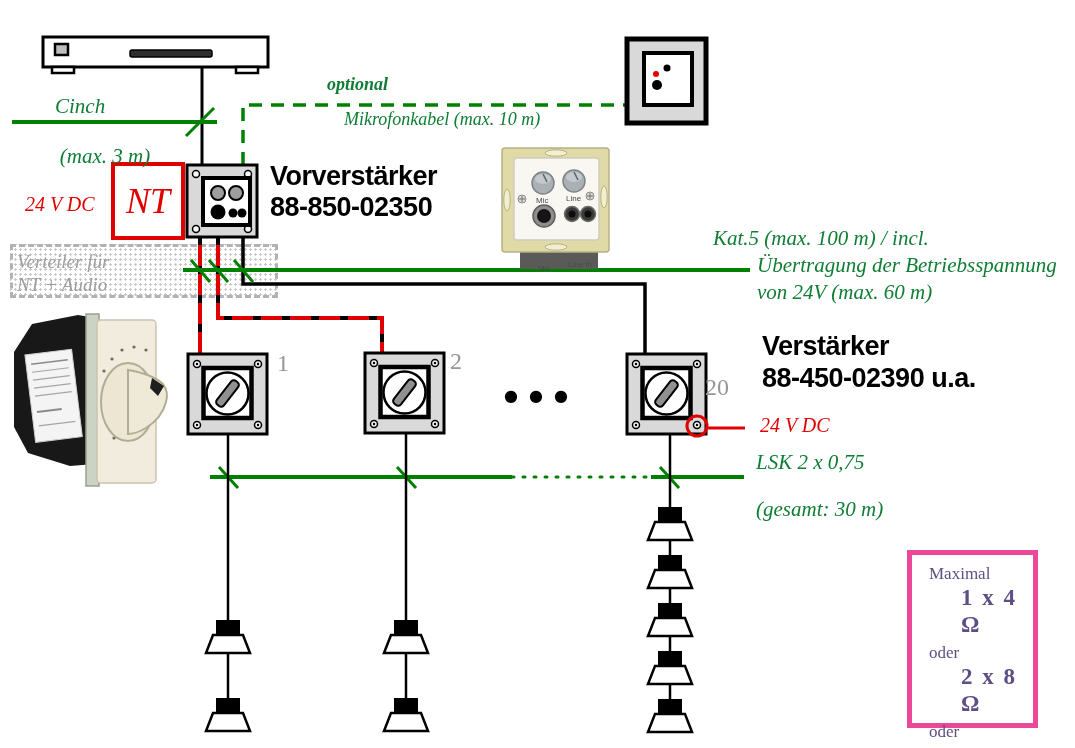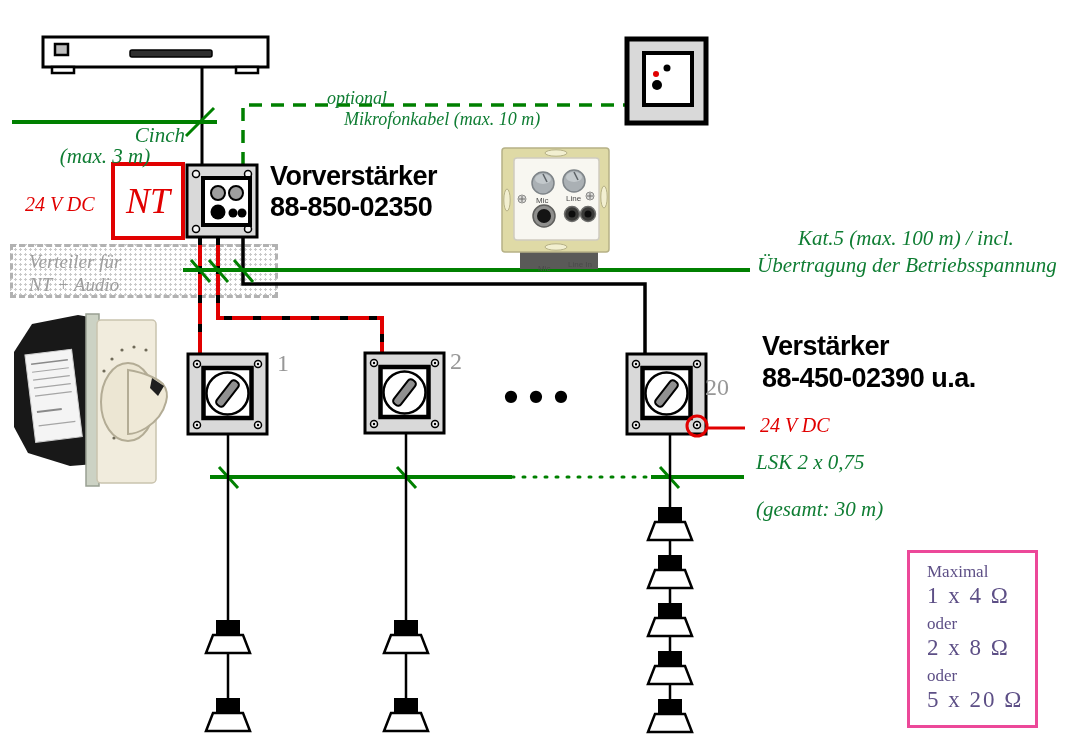--- a/index.html
+++ b/index.html
@@ -21,30 +21,30 @@
   #nt-label { left:113px; top:164px; width:70px; height:74px;
     display:flex; align-items:center; justify-content:center;
     color:#e10000; font-style:italic; font-size:36px; z-index:3; }
 
   #distributor-box {
     position:absolute; left:10px; top:244px; width:268px; height:54px; z-index:1;
     border:3px dashed #b2b2b2; box-sizing:border-box;
     background-image:radial-gradient(circle,#c9c9c9 1px, rgba(0,0,0,0) 1.3px);
     background-size:5px 5px;
     color:#9e9e9e; font-style:italic; font-size:19px; line-height:23px;
-    padding:3px 0 0 16px;
+    padding:3px 0 0 4px;
   }
 
   #impedance-box {
     position:absolute; left:907px; top:550px; width:131px; height:178px; z-index:3;
-    border:3px solid #ec4899; box-sizing:border-box; background:#fff;
+    border:5px solid #ec4899; box-sizing:border-box; background:#fff;
     color:#5d4f86; padding:8px 0 0 17px;
   }
   #impedance-box .t  { font-size:17px; line-height:21px; }
-  #impedance-box .o  { font-size:23px; font-weight:normal; letter-spacing:2px; line-height:27px; margin-bottom:4px; }
+  #impedance-box .o  { font-size:23px; font-weight:bold; letter-spacing:2px; line-height:27px; margin-bottom:4px;margin-left:32px; }
 
   #ellipsis-dots { left:504px; top:386px; font-family:"DejaVu Sans",sans-serif;
     font-size:16px; letter-spacing:11px; color:#000; z-index:3; }
 </style>
 </head>
 <body>
 
 <div id="canvas">
 
   <div id="distributor-box">
@@ -262,34 +262,35 @@
       <path d="M587,196 h6 M590,193 v6" stroke="#6e6e6c" stroke-width="1"></path>
       <circle cx="544" cy="216" r="11" fill="#8f8f8d" stroke="#5f5f5d" stroke-width="1.5"></circle>
       <circle cx="544" cy="216" r="7" fill="#141414"></circle>
       <circle cx="572" cy="214" r="7.5" fill="#3a3a38" stroke="#6f6f6d" stroke-width="1.5"></circle>
       <circle cx="572" cy="214" r="3.5" fill="#0c0c0c"></circle>
       <circle cx="588" cy="214" r="7.5" fill="#3a3a38" stroke="#6f6f6d" stroke-width="1.5"></circle>
       <circle cx="588" cy="214" r="3.5" fill="#0c0c0c"></circle>
     </g>
   </svg>
 
-  <div class="txt green-it" style="left:55px; top:94px; width:130px; text-align:right;margin-top:29px;">Cinch</div>
+  <div class="txt green-it" style="left:55px; top:94px; width:130px; text-align:left;">Cinch</div>
   <div class="txt green-it" style="left:40px; top:120px; width:130px; text-align:center;margin-top:24px;">(max. 3 m)</div>
 
-  <div class="txt green-it small" style="left:327px; top:88px;">optional</div>
+  <div class="txt green-it small" style="left:327px; top:74px;font-weight:bold;">optional</div>
   <div class="txt green-it small" style="left:344px; top:109px;">Mikrofonkabel (max. 10 m)</div>
 
   <div class="txt red-it" style="left:25px; top:193px;">24 V DC</div>
   <div id="nt-label" class="txt">NT</div>
 
   <div class="txt bold-sans" style="left:270px; top:161px;">Vorverstärker</div>
   <div class="txt bold-sans" style="left:270px; top:192px;">88-850-02350</div>
 
-  <div class="txt green-it" style="left:798px; top:226px;">Kat.5 (max. 100 m) / incl.</div>
+  <div class="txt green-it" style="left:713px; top:226px;">Kat.5 (max. 100 m) / incl.</div>
   <div class="txt green-it" style="left:757px; top:253px;">Übertragung der Betriebsspannung</div>
+  <div class="txt green-it" style="left:757px; top:280px;">von 24V (max. 60 m)</div>
 
   <div class="txt bold-sans" style="left:762px; top:331px;">Verstärker</div>
   <div class="txt bold-sans" style="left:762px; top:363px;">88-450-02390 u.a.</div>
 
   <div class="txt red-it" style="left:760px; top:414px;">24 V DC</div>
 
   <div class="txt green-it" style="left:756px; top:450px;">LSK 2 x 0,75</div>
   <div class="txt green-it" style="left:756px; top:497px;">(gesamt: 30 m)</div>
 
   <div class="txt gray-num" style="left:277px; top:350px;">1</div>

